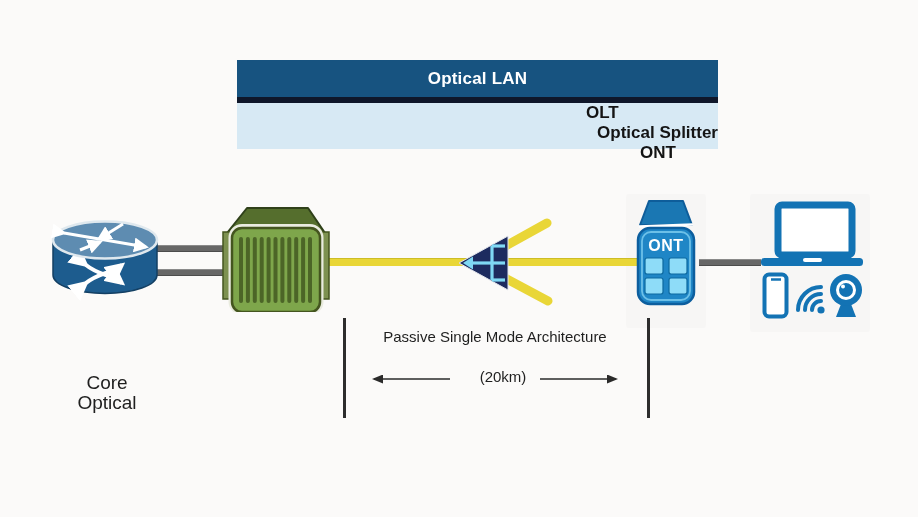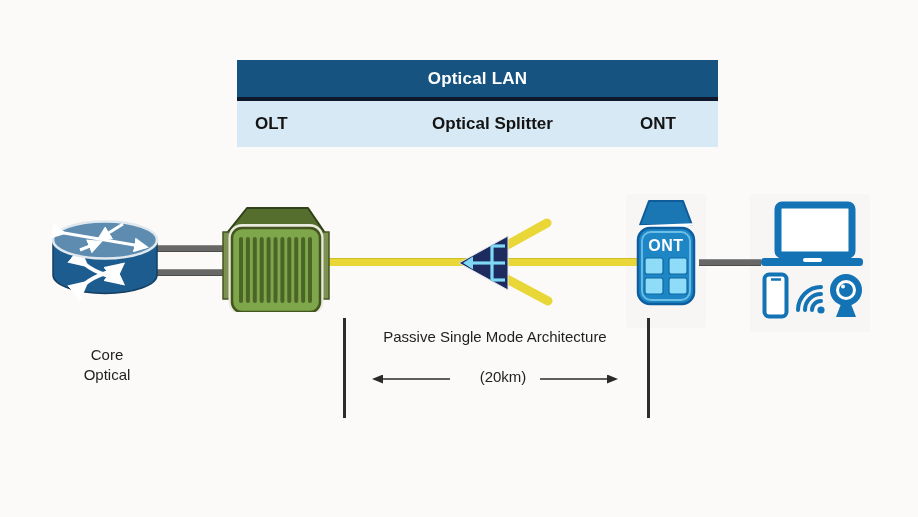--- a/index.html
+++ b/index.html
@@ -13,35 +13,35 @@
     --text-dark:#1f1f1f; --bar-dark:#2d2d2d;
   }
   html,body{margin:0;padding:0;}
   body{font-family:"Liberation Sans",sans-serif;background:#e9e9e9;}
   #canvas{position:relative;width:918px;height:517px;background:var(--canvas-bg);overflow:hidden;}
   .abs{position:absolute;}
   .patch{background:#f4f3f2;opacity:.55;border-radius:3px;}
 
   
   .lan-table{left:237px;top:60px;width:481px;}
-  .lan-table-title{height:37px;background:var(--header-bg);border-bottom:4px solid #0f172a;
+  .lan-table-title{height:37px;background:var(--header-bg);border-bottom:6px solid #0f172a;
     display:flex;align-items:center;justify-content:center;color:var(--header-text);
     font-weight:bold;font-size:17px;letter-spacing:.2px;}
-  .lan-table-row{height:46px;background:var(--row-bg);display:flex;align-items:center;
-    color:var(--row-text);font-weight:bold;font-size:17px;}
+  .lan-table-row{height:46px;background:var(--row-bg);display:flex;align-items:flex-end;
+    color:var(--row-text);font-weight:bold;font-size:17px;flex-direction:column;}
   .cell-olt{width:150px;padding-left:18px;box-sizing:border-box;text-align:left;}
   .cell-splitter{flex:1;text-align:center;}
   .cell-ont{width:120px;text-align:center;}
 
   
   .cable{background:var(--cable-gray);border-top:1px solid #8a8a8a;border-bottom:1px solid #4c4c4c;box-sizing:border-box;}
   .fiber{background:var(--fiber-yellow);border-top:1px solid #cdbd26;box-sizing:border-box;}
 
   
-  .node-label{color:var(--text-dark);font-size:15px;line-height:20px;text-align:center;}
+  .node-label{color:var(--text-dark);font-size:19px;line-height:20px;text-align:center;margin-top:28px;}
   .arch-text{color:var(--text-dark);font-size:15px;text-align:center;white-space:nowrap;}
   .vbar{background:var(--bar-dark);}
 </style>
 </head>
 <body>
 
 <div id="canvas">
 
   <div class="abs patch" style="left:626px;top:194px;width:80px;height:134px;"></div>
   <div class="abs patch" style="left:750px;top:194px;width:120px;height:138px;"></div>

